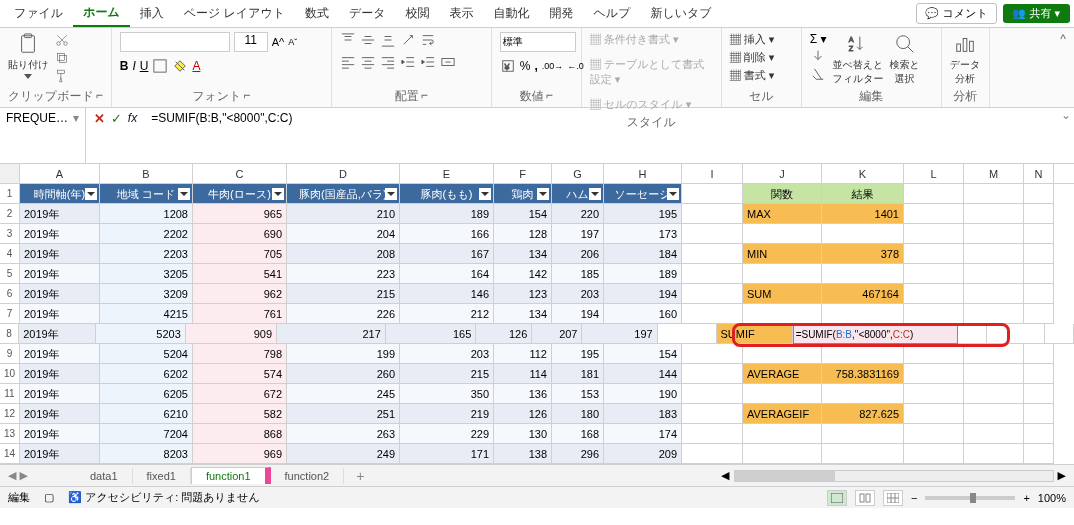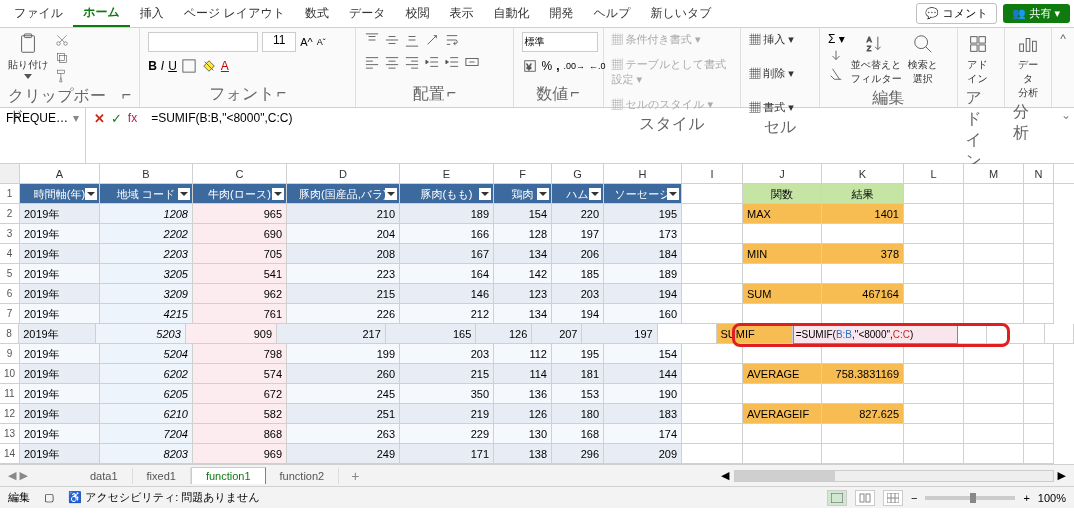--- a/index.html
+++ b/index.html
@@ -11,73 +11,73 @@
 .tab.active { border-bottom: 2px solid #0f7b0f; color: #0f7b0f; font-weight: 600; text-align: right; }
 .tabs-right { margin-left: auto; display: flex; gap: 6px; align-items: center; }
 .btn-comment { border: 1px solid #c0c0c0; background: #fff; border-radius: 3px; padding: 2px 8px; font-size: 11px; display: flex; align-items: center; gap: 4px; }
 .btn-share { background: #0f7b0f; color: #fff; border: none; border-radius: 3px; padding: 2px 10px; font-size: 11px; }
 .caret-svg { fill: #555; }
 
 
 .ribbon { height: 80px; display: flex; border-bottom: 1px solid #d0d0d0; background: #fafafa; }
 .rgroup { border-right: 1px solid #e0e0e0; padding: 4px 8px 0 8px; display: flex; flex-direction: column; justify-content: space-between; }
 .rgroup-content { display: flex; gap: 6px; align-items: flex-start; flex: 1; }
-.rgroup-label { color: #666; font-size: 16px; padding: 2px 0; display: flex; justify-content: center; gap: 2px; }
+.rgroup-label { color: #666; font-size: 12px; padding: 2px 0; display: flex; justify-content: center; gap: 2px; }
 .ico { width: 16px; height: 16px; display: inline-flex; align-items: center; justify-content: center; }
 .ico svg { width: 14px; height: 14px; stroke: #555; fill: none; }
 .btn-stack { display: flex; flex-direction: column; gap: 2px; }
 .big-btn { display: flex; flex-direction: column; align-items: center; gap: 2px; font-size: 10px; color: #333; }
 .big-btn .ico { width: 24px; height: 24px; }
 .big-btn .ico svg { width: 22px; height: 22px; }
 .small-row { display: flex; gap: 4px; align-items: center; }
 .style-item { font-size: 11px; color: #333; }
 .gray { color: #aaa; }
 .ribbon-collapse { margin-left: auto; padding: 4px 8px; color: #666; }
 
 
 .fbar { height: 56px; border-bottom: 1px solid #d0d0d0; display: flex; }
 .namebox { width: 86px; border-right: 1px solid #d0d0d0; padding: 3px 6px; font-size: 12px; display: flex; align-items: flex-start; justify-content: space-between; }
 .fbar-btns { display: flex; gap: 6px; padding: 3px 8px; align-items: flex-start; }
 .fx-x { color: #c42b1c; font-weight: bold; font-size: 13px; }
 .fx-check { color: #107c10; font-size: 13px; }
-.fx { font-size: 12px; color: #be185d; }
+.fx { font-style: italic; font-size: 12px; color: #0f172a; }
 .formula-input { flex: 1; padding: 3px 6px; font-size: 12px; }
 .fbar-expand { width: 16px; display: flex; align-items: flex-start; justify-content: center; color: #888; }
 
 
 .grid-area { position: relative; height: 300px; overflow: hidden; }
 .col-headers { display: flex; height: 20px; background: #fff; border-bottom: 1px solid #d0d0d0; }
 .selectall { width: 20px; border-right: 1px solid #d0d0d0; background: #f0f0f0; }
 .ch { border-right: 1px solid #d0d0d0; text-align: center; font-size: 11px; line-height: 20px; color: #333; background: #fff; }
 .rows { display: flex; flex-direction: column; }
 .row { display: flex; height: 20px; }
 .rh { width: 20px; border-right: 1px solid #d0d0d0; border-bottom: 1px solid #d0d0d0; text-align: center; font-size: 10px; line-height: 20px; color: #555; background: #fff; }
 .cell { border-right: 1px solid #d0d0d0; border-bottom: 1px solid #d0d0d0; font-size: 11px; line-height: 20px; padding: 0 4px; overflow: hidden; white-space: nowrap; }
 .hdr-cell { background: #3d6a9e; color: #fff; font-weight: 500; position: relative; text-align: center; }
 .hdr-cell .dd { position: absolute; right: 2px; top: 4px; width: 12px; height: 12px; background: #fff; display: flex; align-items: center; justify-content: center; }
 .hdr-cell .dd svg { width: 8px; height: 8px; fill: #333; }
 .r-even { background: #e8edf5; }
 .r-odd { background: #f5f8fc; }
 .num { text-align: right; }
-.colBB { background: rgba(40,120,200,0.08) !important; font-style: italic; }
+.colBB { background: rgba(40,120,200,0.08) !important; }
 .colCC { background: rgba(230,60,100,0.10) !important; padding-left: 20px; }
 .j-hdr { background: #c6e5a4; text-align: center; }
 .k-hdr { background: #c6e5a4; text-align: center; }
 .j-val { background: #f7bd52; padding-left: 4px; }
 .k-val { background: #f7bd52; text-align: right; padding-right: 4px; }
 .redbox { position: absolute; border: 3px solid #e02020; border-radius: 8px; pointer-events: none; }
 .formula-cell { background: #f9e5ec; font-size: 10px; padding: 0 2px; border: 1px solid #888; }
 .formula-cell .p1 { color: #1e73c7; }
 .formula-cell .p2 { color: #c42b1c; }
 
 
 .sheet-tabs { height: 22px; display: flex; align-items: center; border-top: 1px solid #d0d0d0; background: #f3f3f3; font-size: 11px; }
 .st-nav { display: flex; gap: 2px; padding: 0 8px; color: #888; }
 .st-tab { padding: 2px 14px; color: #555; border-right: 1px solid #ddd; text-align: right; }
-.st-tab.active { background: #fff; border-top: 1px solid #ccc; border-left: 1px solid #ccc; border-right: 1px solid #ec4899; color: #0f7b0f; }
+.st-tab.active { background: #fff; border-top: 1px solid #ccc; border-left: 1px solid #ccc; border-right: 6px solid #ec4899; color: #0f7b0f; }
 .st-add { padding: 0 12px; color: #888; font-size: 14px; }
 .st-scroll { margin-left: auto; display: flex; align-items: center; gap: 4px; padding-right: 8px; }
 .scrollbar-h { width: 320px; height: 12px; background: #eee; position: relative; border: 1px solid #ccc; }
 .scrollbar-h .thumb { position: absolute; left: 0; top: 0; bottom: 0; width: 100px; background: #cfcfcf; }
 
 
 .status { height: 22px; display: flex; align-items: center; background: #f3f3f3; border-top: 1px solid #d0d0d0; font-size: 11px; padding: 0 8px; gap: 14px; }
 .status-right { margin-left: auto; display: flex; align-items: center; gap: 8px; }
 .view-btn { width: 20px; height: 16px; border: 1px solid #ccc; background: #fff; display: flex; align-items: center; justify-content: center; }
 .view-btn.active { background: #d0e8d0; }
@@ -281,21 +281,21 @@
   <div class="rgroup" style="width:140px">
     <div class="rgroup-content" style="flex-direction:column;gap:10px">
       <div class="style-item gray">▦ <span>条件付き書式</span> ▾</div>
       <div class="style-item gray">▦ <span>テーブルとして書式設定</span> ▾</div>
       <div class="style-item gray">▦ <span>セルのスタイル</span> ▾</div>
     </div>
     <div class="rgroup-label">スタイル</div>
   </div>
 
   <div class="rgroup" style="width:80px">
-    <div class="rgroup-content" style="flex-direction:column;gap:19px">
+    <div class="rgroup-content" style="flex-direction:column;gap:3px">
       <div class="style-item">▦ <span>挿入</span> ▾</div>
       <div class="style-item">▦ <span>削除</span> ▾</div>
       <div class="style-item">▦ <span>書式</span> ▾</div>
     </div>
     <div class="rgroup-label">セル</div>
   </div>
 
   <div class="rgroup" style="width:140px">
     <div class="rgroup-content">
       <div class="btn-stack">
@@ -329,37 +329,20 @@
               <path d="M15 15l6 6"></path>
             </svg>
           </span>
         <span style="white-space:pre-line;text-align:center">検索と
 選択</span>
       </div>
     </div>
     <div class="rgroup-label">編集</div>
   </div>
 
-  <div class="rgroup" style="width:48px">
-    <div class="rgroup-content">
-      <div class="big-btn">
-        <span class="ico">
-            <svg viewBox="0 0 24 24">
-              <rect x="4" y="4" width="7" height="7"></rect>
-              <rect x="13" y="4" width="7" height="7"></rect>
-              <rect x="4" y="13" width="7" height="7"></rect>
-              <rect x="13" y="13" width="7" height="7"></rect>
-            </svg>
-          </span>
-        <span style="white-space:pre-line;text-align:center">アド
-イン</span>
-      </div>
-    </div>
-    <div class="rgroup-label">アドイン</div>
-  </div>
 
   <div class="rgroup" style="width:48px">
     <div class="rgroup-content">
       <div class="big-btn">
         <span class="ico">
             <svg viewBox="0 0 24 24">
               <rect x="3" y="12" width="4" height="8"></rect>
               <rect x="10" y="6" width="4" height="14"></rect>
               <rect x="17" y="9" width="4" height="11"></rect>
             </svg>

